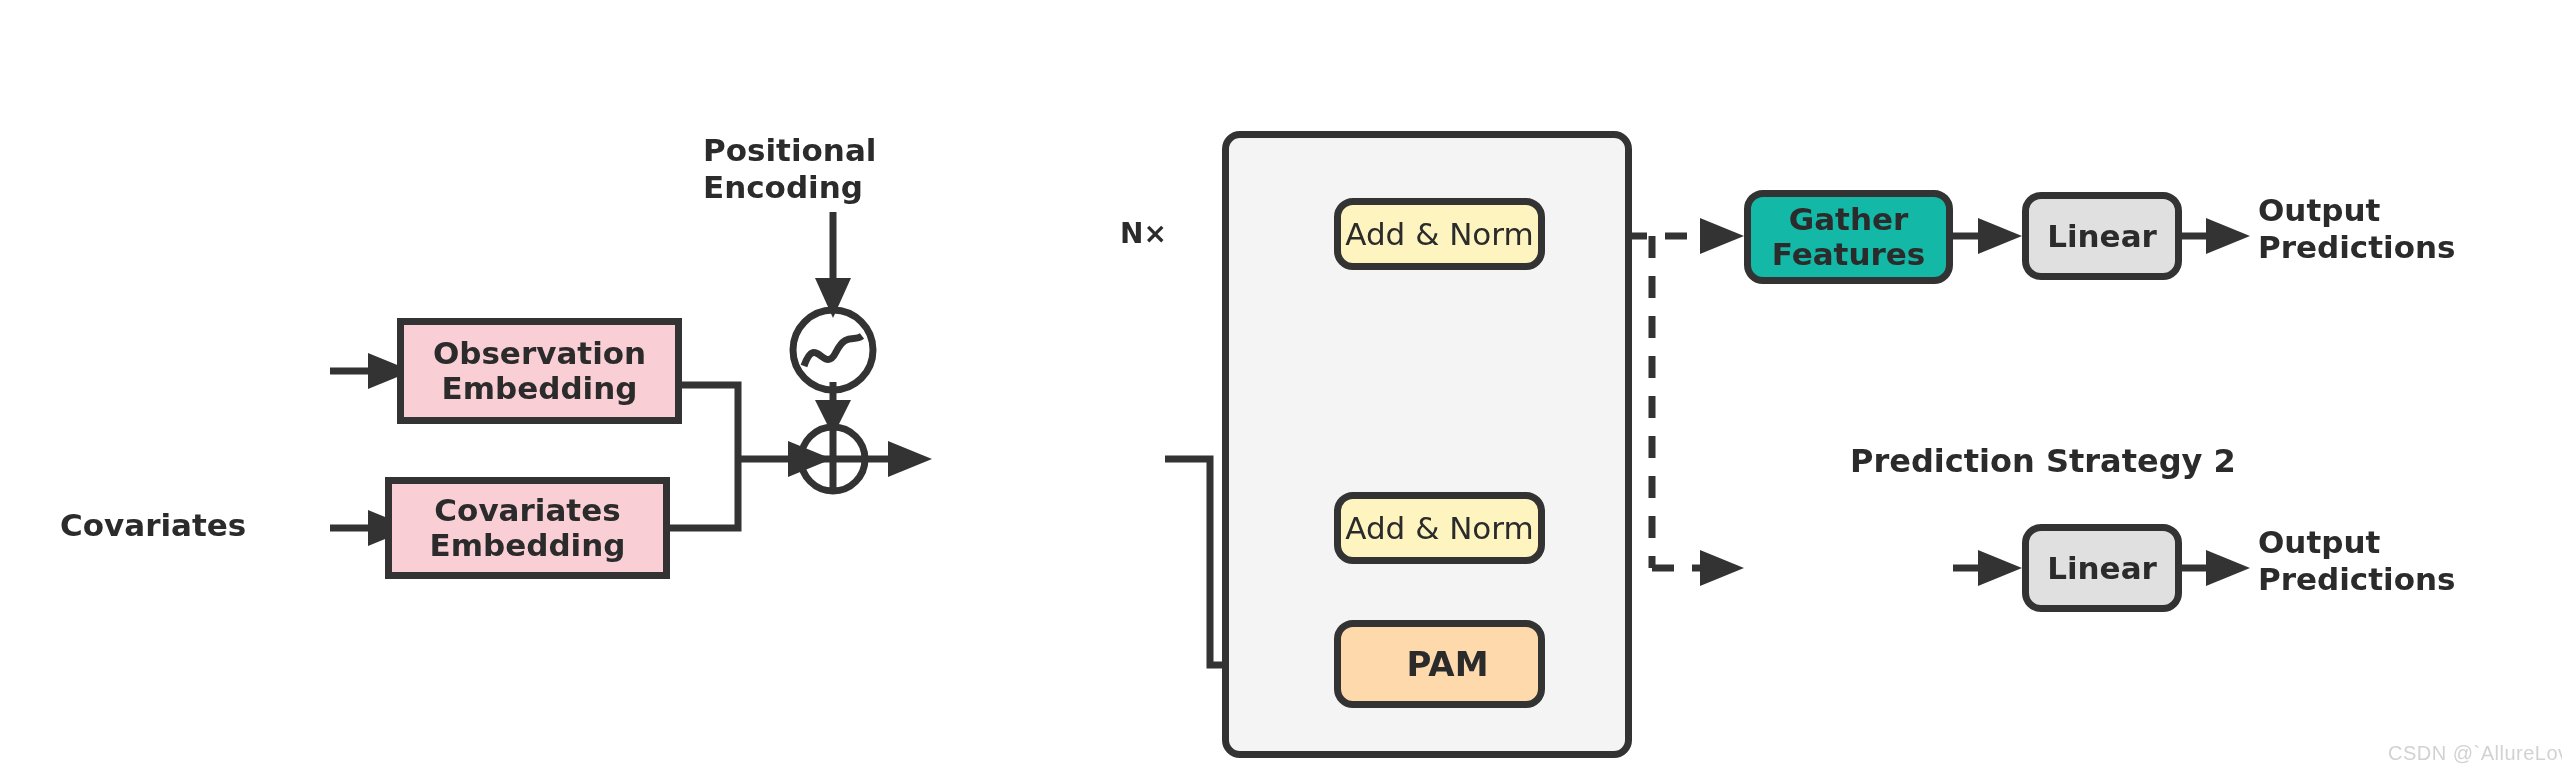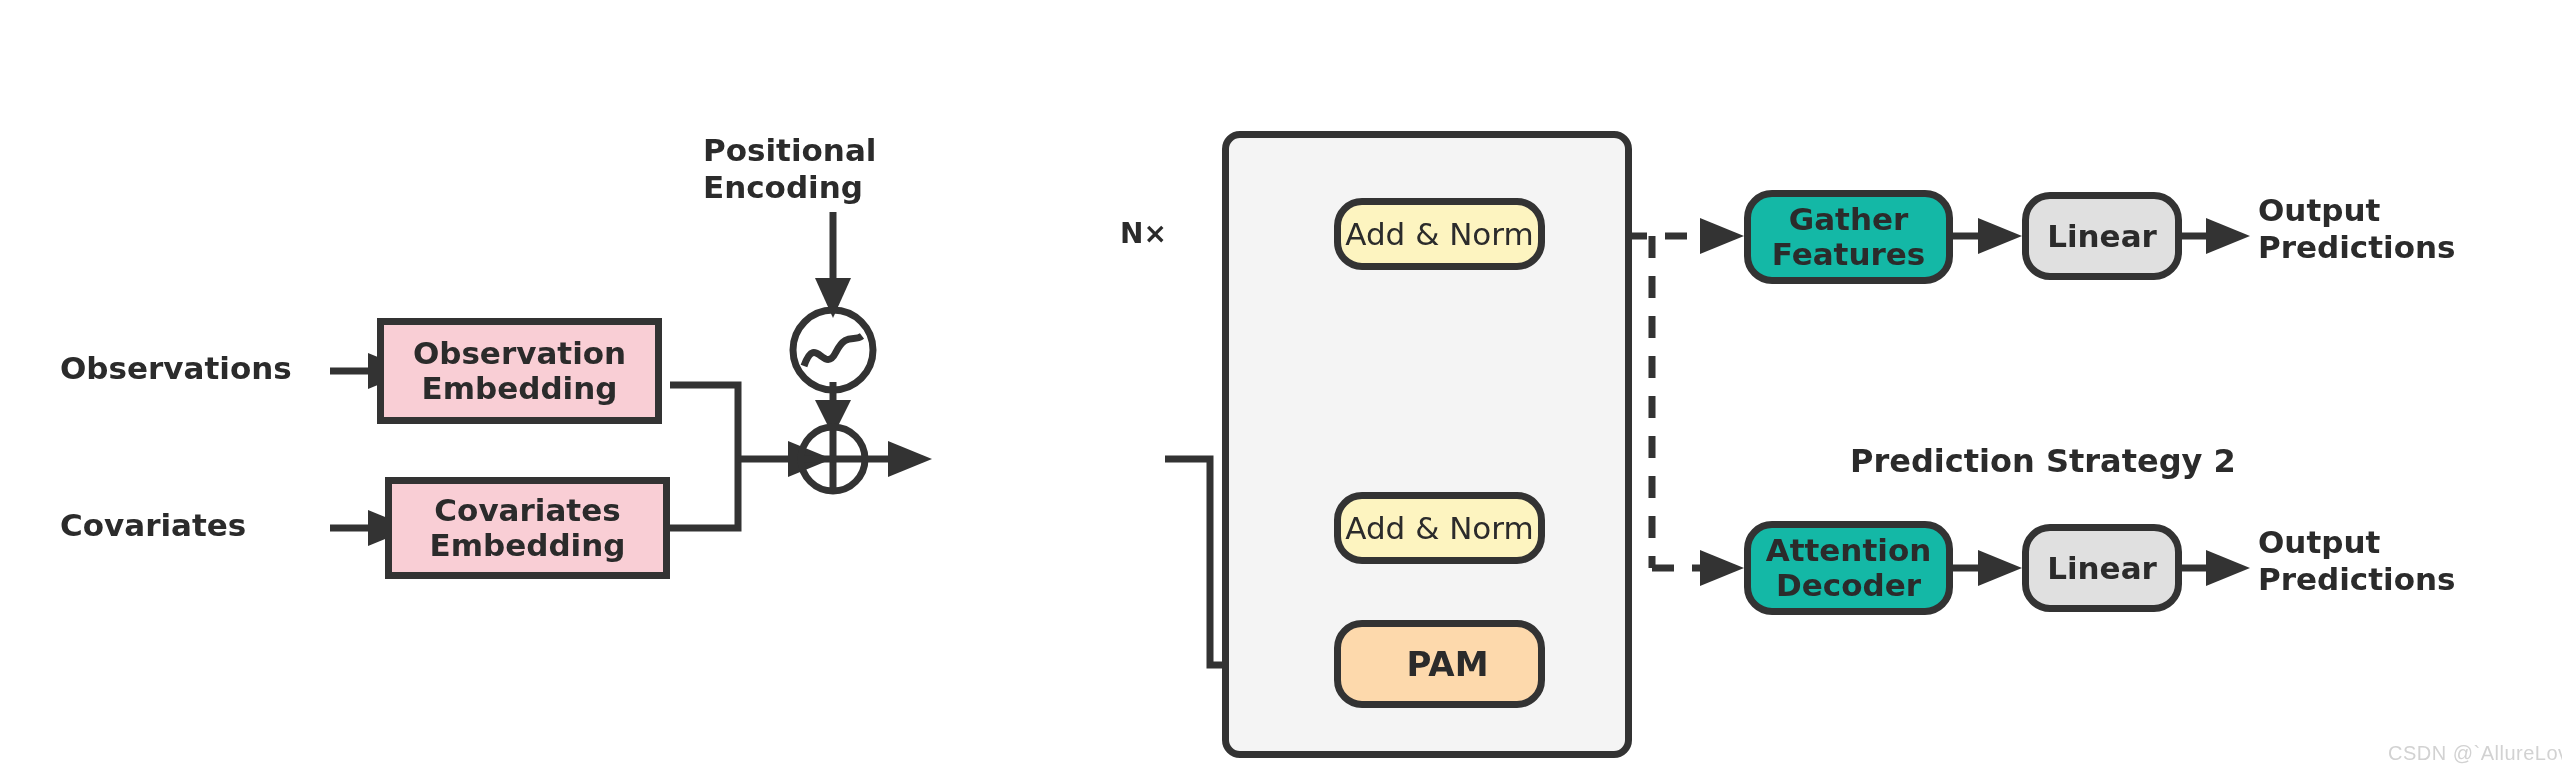--- a/index.html
+++ b/index.html
@@ -22,21 +22,21 @@
     box-sizing: border-box;
     display: flex;
     align-items: center;
     justify-content: center;
     text-align: center;
     border: 7px solid #333333;
     color: #2b2b2b;
     line-height: 1.12;
     white-space: pre-line;
   }
-  .node.round  { border-radius: 28px; }
+  .node.round  { border-radius: 19px; }
   .node.sharp  { border-radius: 0; }
 
   
   .c-pink   { background: #f9ced5; }
   .c-blue   { background: #bcdcf5; }
   .c-cream  { background: #fdf4c0; }
   .c-cyan   { background: #00f5f5; }
   .c-peach  { background: #fdd9ac; padding-left: 16px; }
   .c-yellow { background: #14b8a6; }
   .c-gray   { background: #e0e0e0; }
@@ -167,25 +167,24 @@
     <polygon class="head" points="1978,218 2022,236 1978,254"></polygon>
     <line class="wire" x1="2182" y1="236" x2="2206" y2="236"></line>
     <polygon class="head" points="2206,218 2250,236 2206,254"></polygon>
 
     <line class="wire" x1="1953" y1="568" x2="1978" y2="568"></line>
     <polygon class="head" points="1978,550 2022,568 1978,586"></polygon>
     <line class="wire" x1="2182" y1="568" x2="2206" y2="568"></line>
     <polygon class="head" points="2206,550 2250,568 2206,586"></polygon>
   </svg>
 
-  <div class="label" style="left:60px; top:350px; width:270px; font-size:31px;">Observations</div>
 
   <div class="label" style="left:60px; top:507px; width:270px; font-size:31px;">Covariates</div>
 
-  <div class="node sharp c-pink bold" style="left:377px; top:318px; width:285px; height:106px; font-size:31px;">Observation
+  <div class="node sharp c-pink bold" style="left:397px; top:318px; width:285px; height:106px; font-size:31px;">Observation
 Embedding</div>
 
   <div class="node sharp c-pink bold" style="left:385px; top:477px; width:285px; height:102px; font-size:31px;">Covariates
 Embedding</div>
 
   <div class="label" style="left:703px; top:132px; width:260px; font-size:31px;">Positional
 Encoding</div>
 
 
   <div id="encoder-panel" style="left:1222px; top:131px; width:410px; height:627px;"></div>
@@ -203,22 +202,20 @@
   <div class="node round c-yellow bold" style="left:1744px; top:190px; width:209px; height:94px; font-size:31px;">Gather
 Features</div>
 
   <div class="node round c-gray bold" style="left:2022px; top:192px; width:160px; height:88px; font-size:31px;">Linear</div>
 
   <div class="label" style="left:2258px; top:192px; width:300px; font-size:31px;">Output
 Predictions</div>
 
   <div class="label" style="left:1850px; top:443px; width:560px; font-size:32px;">Prediction Strategy 2</div>
 
-  <div class="node round c-yellow bold" style="left:1744px; top:521px; width:209px; height:94px; font-size:31px;">Attention
-Decoder</div>
 
   <div class="node round c-gray bold" style="left:2022px; top:524px; width:160px; height:88px; font-size:31px;">Linear</div>
 
   <div class="label" style="left:2258px; top:524px; width:300px; font-size:31px;">Output
 Predictions</div>
 
   <div id="watermark" style="left:2388px; top:742px;">CSDN @`AllureLove</div>
 
 </div>
 

